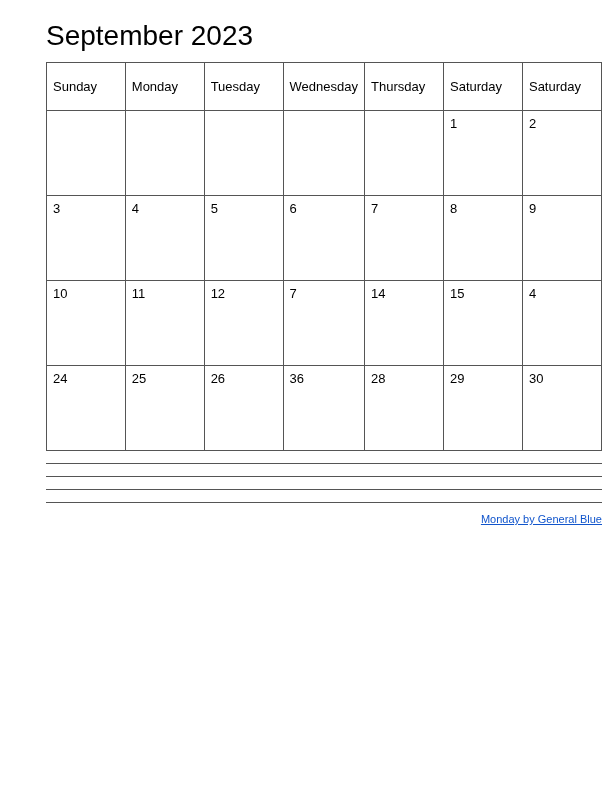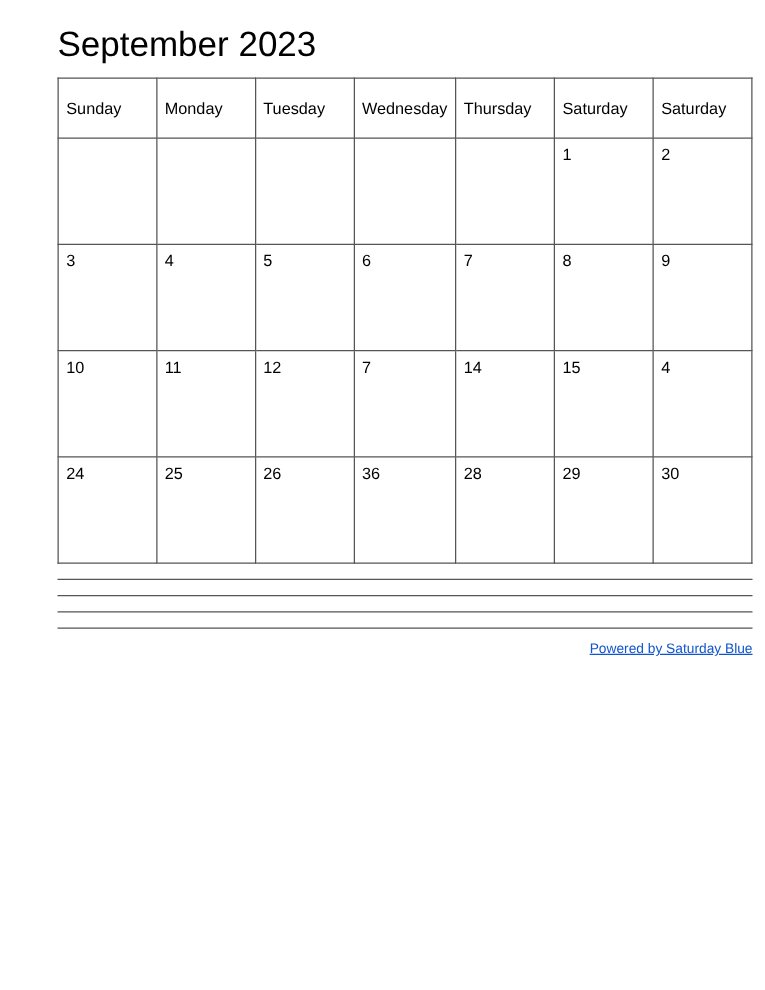--- a/index.html
+++ b/index.html
@@ -191,15 +191,15 @@
   <div class="notes-section">
     <div class="notes-lines">
       <div class="notes-line"></div>
       <div class="notes-line"></div>
       <div class="notes-line"></div>
       <div class="notes-line"></div>
     </div>
   </div>
 
   <div class="powered-by">
-    <a href="#">Powered by Saturday Blue</a>
+    <a href="#">Monday by General Blue</a>
   </div>
 </div>
 
 </body></html>

